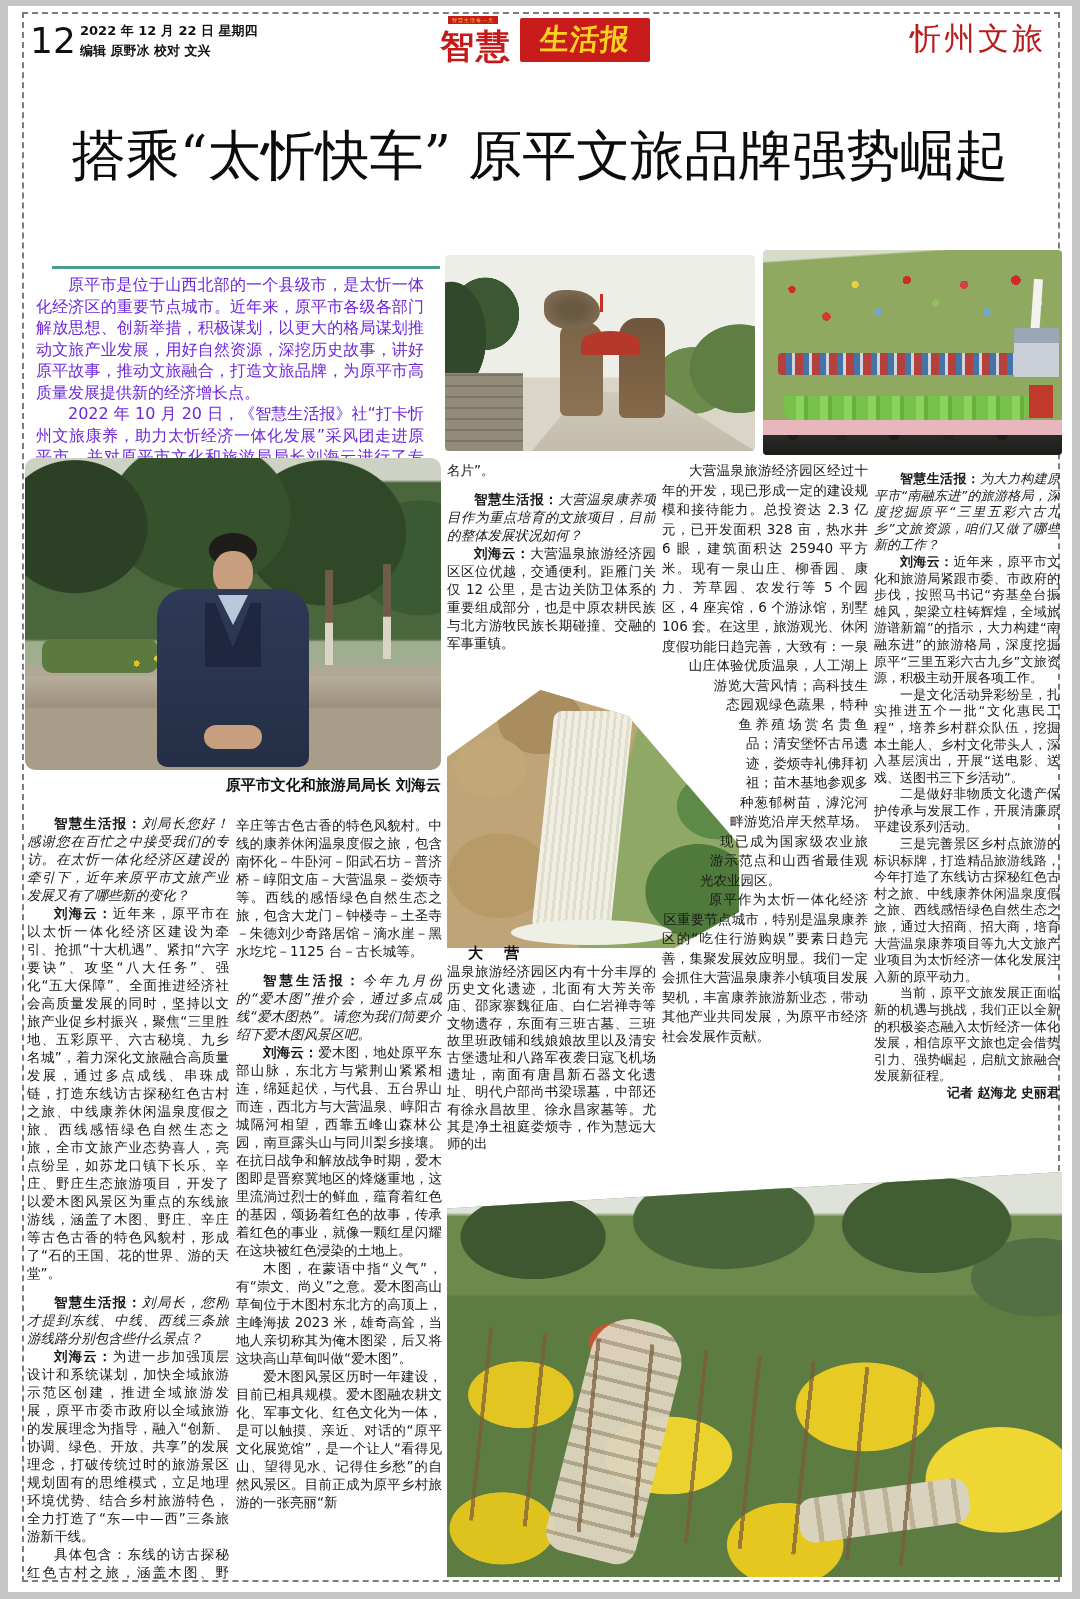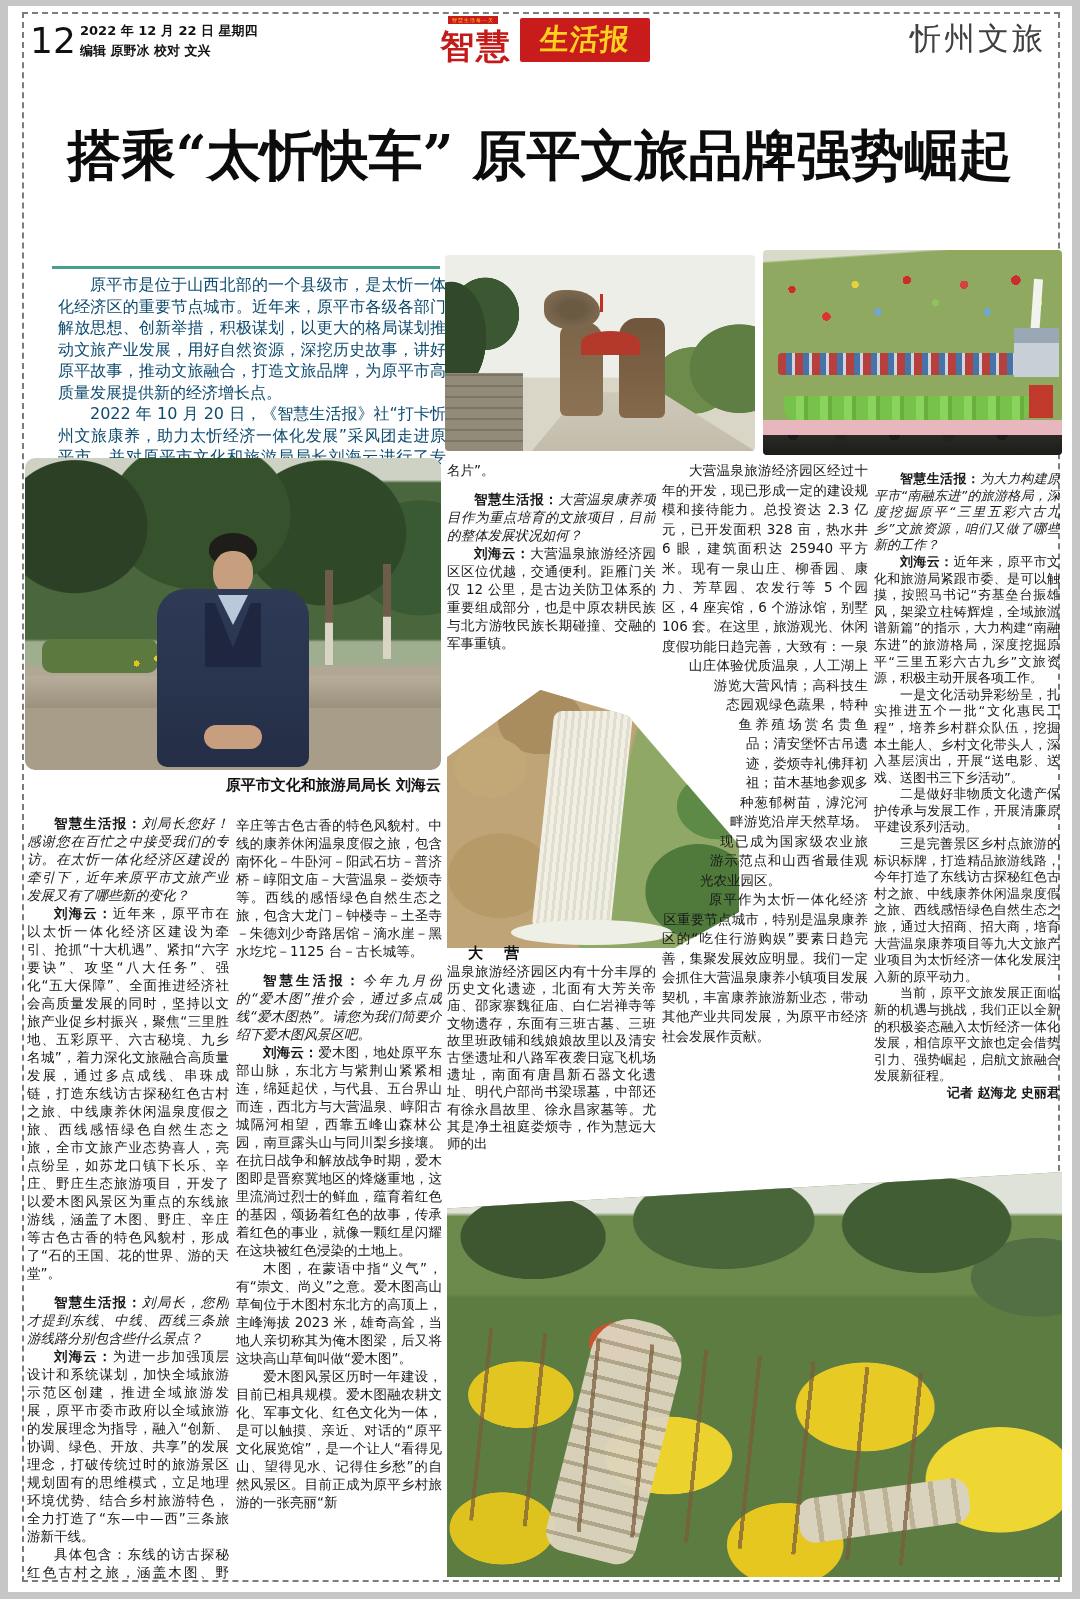--- a/index.html
+++ b/index.html
@@ -13,32 +13,32 @@
   .hdr-date{position:absolute;left:80px;top:22px;font-size:13px;font-weight:bold;color:#111;}
   .hdr-staff{position:absolute;left:80px;top:42px;font-size:13px;font-weight:bold;color:#111;}
   .masthead{position:absolute;left:440px;top:14px;width:200px;height:48px;}
   .mh-strip{position:absolute;left:8px;top:2px;width:50px;height:8px;background:#c81c1c;
             display:flex;align-items:center;justify-content:center;overflow:hidden;}
   .mh-strip span{font-size:5px;color:#ffd21e;letter-spacing:1px;white-space:nowrap;}
   .mh-pre{position:absolute;left:0px;top:10px;font-size:34px;font-weight:900;color:#c41a1a;letter-spacing:2px;}
   .mh-box{position:absolute;left:80px;top:4px;width:130px;height:44px;background:#c81c1c;border-radius:2px;
           display:flex;align-items:center;justify-content:center;}
   .mh-box span{font-size:29px;font-weight:900;color:#ffd21e;transform:skewX(-6deg);letter-spacing:1px;}
-  .hdr-section{position:absolute;right:34px;top:18px;font-size:31px;color:#404040;letter-spacing:3px;}
+  .hdr-section{position:absolute;right:34px;top:18px;font-size:31px;color:#b91c1c;letter-spacing:3px;}
 
   
   .headline{position:absolute;left:30px;top:120px;width:1020px;text-align:center;
-            font-family:"DejaVu Serif",serif;font-size:54px;font-weight:700;color:#0c0c0c;letter-spacing:0px;}
+            font-family:"DejaVu Serif",serif;font-size:54px;font-weight:400;color:#0c0c0c;letter-spacing:0px;}
   .subhead{position:absolute;left:30px;top:200px;width:1020px;text-align:center;
            font-size:26px;font-weight:600;color:#141414;}
 
   
   .intro-rule{position:absolute;left:52px;top:266px;width:388px;height:3px;background:#4a9e8f;}
-  .intro{position:absolute;left:58px;top:274px;width:388px;font-size:16px;line-height:21.5px;
-         text-align:justify;color:#0c4a6e;}
+  .intro{position:absolute;left:36px;top:274px;width:388px;font-size:16px;line-height:21.5px;
+         text-align:justify;color:#6d28d9;}
   .intro p{margin:0;text-indent:2em;}
 
   
   .bodycol{position:absolute;font-size:13.5px;line-height:18px;text-align:justify;color:#181818;overflow:hidden;}
   .bodycol p{margin:0;text-indent:2em;}
   .bodycol p.cont{text-indent:0;}
   .bodycol p.q{margin-top:11px;}
   .lead{font-weight:bold;}
   .q .ptext{font-style:italic;}
   .col1{left:27px;top:803px;width:202px;height:778px;}
@@ -268,21 +268,21 @@
   </div>
 
   <div class="bodycol col4">
     <div class="col4-spacer"></div>
     <p><span class="ptext">大营温泉旅游经济园区经过十年的开发，现已形成一定的建设规模和接待能力。总投资达 2.3 亿元，已开发面积 328 亩，热水井 6 眼，建筑面积达 25940 平方米。现有一泉山庄、柳香园、康力、芳草园、农发行等 5 个园区，4 座宾馆，6 个游泳馆，别墅 106 套。在这里，旅游观光、休闲度假功能日趋完善，大致有：一泉山庄体验优质温泉，人工湖上游览大营风情；高科技生态园观绿色蔬果，特种鱼养殖场赏名贵鱼品；清安堡怀古吊遗迹，娄烦寺礼佛拜初祖；苗木基地参观多种葱郁树苗，滹沱河畔游览沿岸天然草场。现已成为国家级农业旅游示范点和山西省最佳观光农业园区。</span></p>
     <p><span class="ptext">原平作为太忻一体化经济区重要节点城市，特别是温泉康养区的“吃住行游购娱”要素日趋完善，集聚发展效应明显。我们一定会抓住大营温泉康养小镇项目发展契机，丰富康养旅游新业态，带动其他产业共同发展，为原平市经济社会发展作贡献。</span></p>
   </div>
 
   <div class="bodycol col5">
     <p class="q" style="margin-top:10px;"><span class="lead">智慧生活报：</span><span class="ptext">为大力构建原平市“南融东进”的旅游格局，深度挖掘原平“三里五彩六古九乡”文旅资源，咱们又做了哪些新的工作？</span></p>
-    <p class="a"><span class="lead">刘海云：</span><span class="ptext">近年来，原平市文化和旅游局紧跟市委、是可以触摸，按照马书记“夯基垒台振雄风，架梁立柱铸辉煌，全域旅游谱新篇”的指示，大力构建“南融东进”的旅游格局，深度挖掘原平“三里五彩六古九乡”文旅资源，积极主动开展各项工作。</span></p>
+    <p class="a"><span class="lead">刘海云：</span><span class="ptext">近年来，原平市文化和旅游局紧跟市委、市政府的步伐，按照马书记“夯基垒台振雄风，架梁立柱铸辉煌，全域旅游谱新篇”的指示，大力构建“南融东进”的旅游格局，深度挖掘原平“三里五彩六古九乡”文旅资源，积极主动开展各项工作。</span></p>
     <p><span class="ptext">一是文化活动异彩纷呈，扎实推进五个一批“文化惠民工程”，培养乡村群众队伍，挖掘本土能人、乡村文化带头人，深入基层演出，开展“送电影、送戏、送图书三下乡活动”。</span></p>
     <p><span class="ptext">二是做好非物质文化遗产保护传承与发展工作，开展清廉原平建设系列活动。</span></p>
     <p><span class="ptext">三是完善景区乡村点旅游的标识标牌，打造精品旅游线路，今年打造了东线访古探秘红色古村之旅、中线康养休闲温泉度假之旅、西线感悟绿色自然生态之旅，通过大招商、招大商，培育大营温泉康养项目等九大文旅产业项目为太忻经济一体化发展注入新的原平动力。</span></p>
     <p><span class="ptext">当前，原平文旅发展正面临新的机遇与挑战，我们正以全新的积极姿态融入太忻经济一体化发展，相信原平文旅也定会借势引力、强势崛起，启航文旅融合发展新征程。</span></p>
     <p class="byline">记者 赵海龙 史丽君</p>
   </div>
 
   <div class="photo photo-flowers">
     <div class="fl-path"></div>
     <div class="fl-path2"></div>

